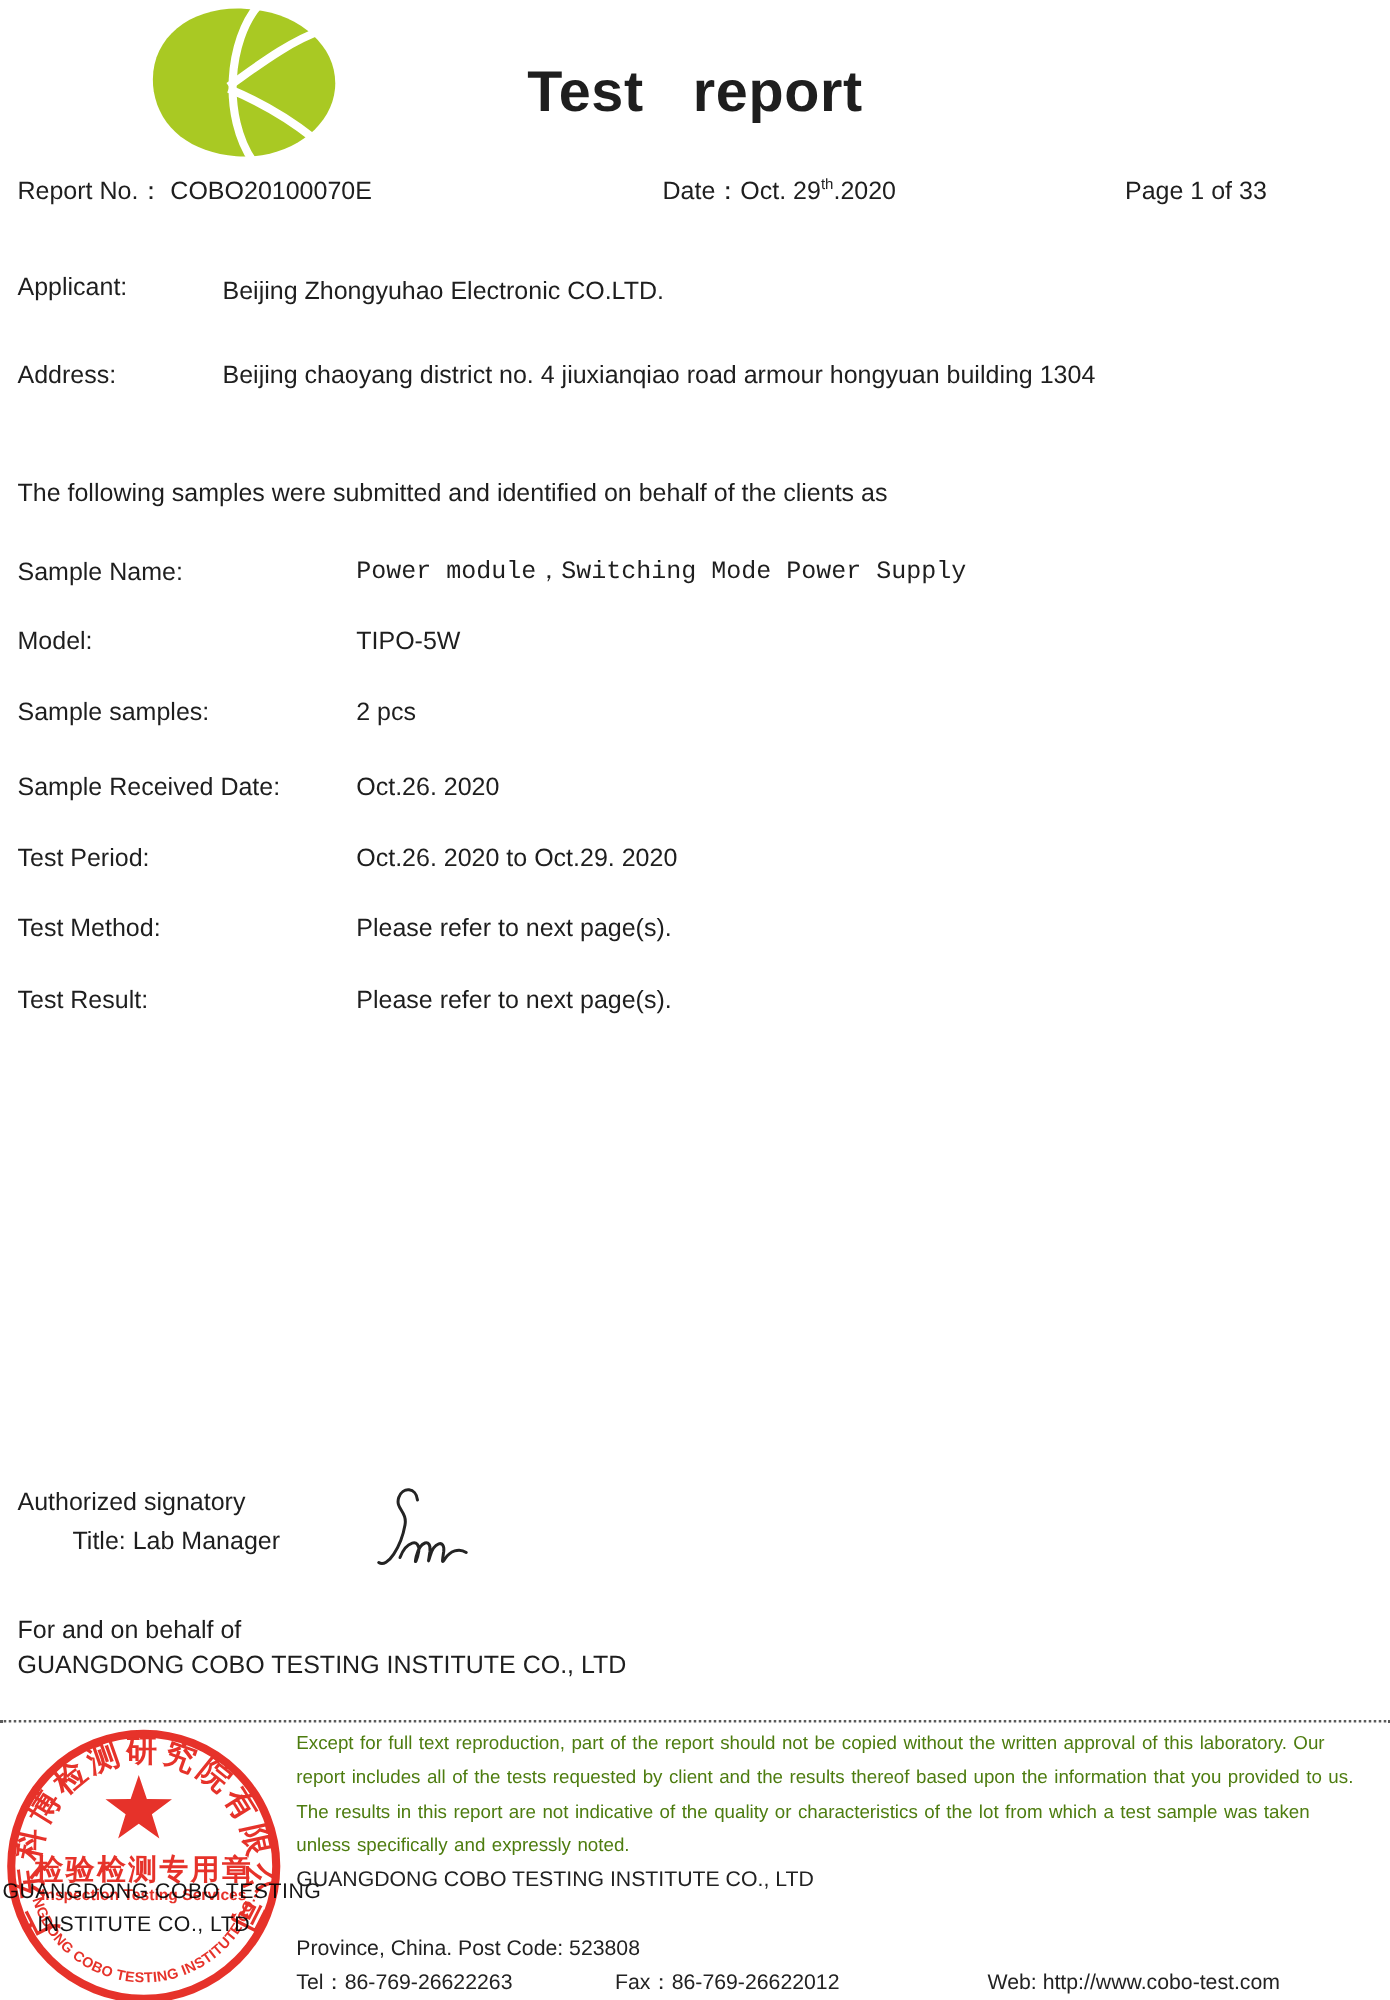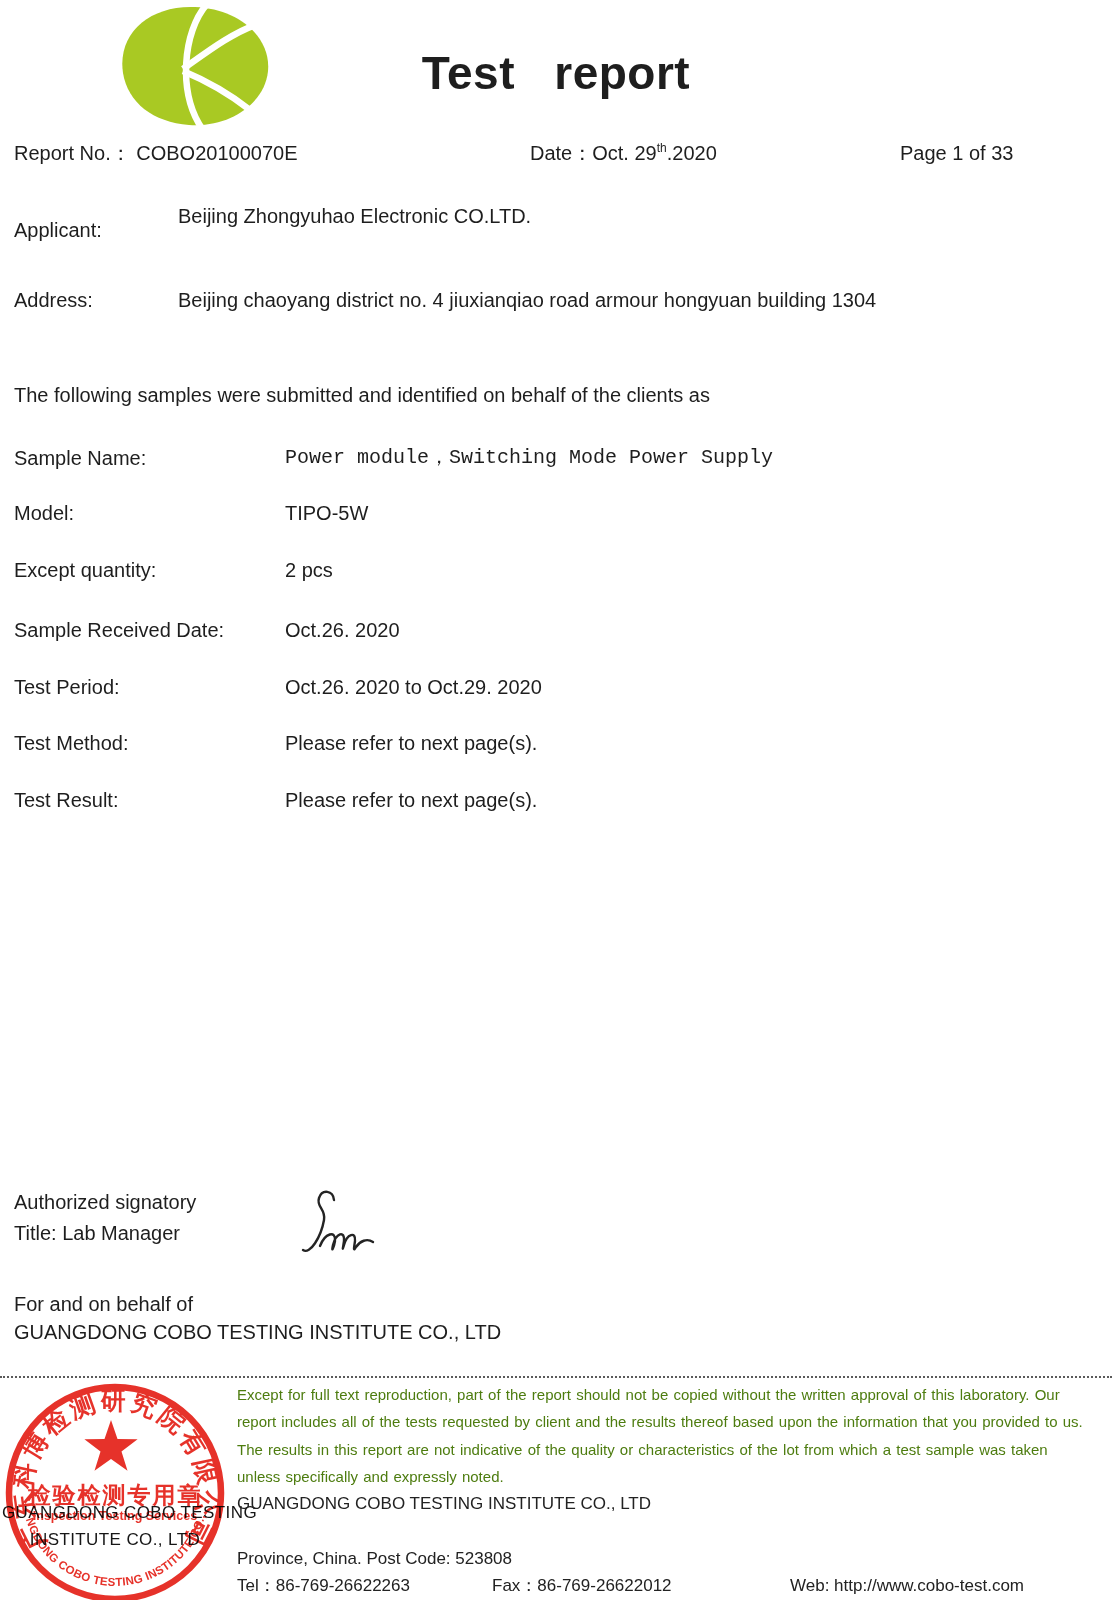--- a/index.html
+++ b/index.html
@@ -45,49 +45,49 @@
   <div class="abs t20 hdr" style="left:14px;">
     <span>Report No.：</span>
     <span>COBO20100070E</span>
   </div>
   <div class="abs t20 hdr" style="left:530px;text-align:right;">
     <span>Date：</span><span>Oct. 29</span><sup class="th">th</sup><span>.2020</span>
   </div>
   <div class="abs t20 hdr" style="left:900px;">Page 1 of 33</div>
 
   <div class="abs t20 lbl-col" style="top:218px;">Applicant:</div>
-  <div class="abs t20 val-col-a" style="top:204px;text-align:right;">Beijing Zhongyuhao Electronic CO.LTD.</div>
+  <div class="abs t20 val-col-a" style="top:221px;text-align:right;">Beijing Zhongyuhao Electronic CO.LTD.</div>
   <div class="abs t20 lbl-col" style="top:288px;">Address:</div>
   <div class="abs t20 val-col-a" style="top:288px;">Beijing chaoyang district no. 4 jiuxianqiao road armour hongyuan building 1304</div>
 
   <div class="abs t20 lbl-col" style="top:383px;">The following samples were submitted and identified on behalf of the clients as</div>
 
   <div class="abs t20 lbl-col" style="top:446px;">Sample Name:</div>
   <div class="abs t20 val-col-b" style="top:446px;font-family:Liberation Mono, monospace;">Power module，Switching Mode Power Supply</div>
 
   <div class="abs t20 lbl-col" style="top:501px;">Model:</div>
   <div class="abs t20 val-col-b" style="top:501px;">TIPO-5W</div>
 
-  <div class="abs t20 lbl-col" style="top:558px;">Except quantity:</div>
+  <div class="abs t20 lbl-col" style="top:558px;">Sample samples:</div>
   <div class="abs t20 val-col-b" style="top:558px;">2 pcs</div>
 
   <div class="abs t20 lbl-col" style="top:618px;">Sample Received Date:</div>
   <div class="abs t20 val-col-b" style="top:618px;">Oct.26. 2020</div>
 
   <div class="abs t20 lbl-col" style="top:675px;">Test Period:</div>
   <div class="abs t20 val-col-b" style="top:675px;">Oct.26. 2020 to Oct.29. 2020</div>
 
   <div class="abs t20 lbl-col" style="top:731px;">Test Method:</div>
   <div class="abs t20 val-col-b" style="top:731px;">Please refer to next page(s).</div>
 
   <div class="abs t20 lbl-col" style="top:788px;">Test Result:</div>
   <div class="abs t20 val-col-b" style="top:788px;">Please refer to next page(s).</div>
 
   <div class="abs t20 lbl-col" style="top:1190px;">Authorized signatory</div>
-  <div class="abs t20 lbl-col" style="top:1221px;">Title: Lab Manager</div>
+  <div class="abs t20 lbl-col" style="top:1221px;margin-left:44px;">Title: Lab Manager</div>
 
   <svg class="abs" style="left:290px;top:1188px;" width="118" height="94" viewBox="0 0 118 94" aria-label="Sam">
     <g class="sig-svg">
       <path d="M 44 12 C 43 2 32 1 29 10 C 26 19 36 21 34 32 C 31 49 20 67 13 62"></path>
       <path d="M 30 58 C 35 45 46 42 45 53 C 44 59 41 66 43 57 C 46 45 55 42 54 53 C 53 60 52 64 54 57 C 57 46 66 43 65 53 C 64 60 63 64 66 59 C 70 53 77 50 83 54"></path>
     </g>
   </svg>
 
   <div class="abs t20 lbl-col" style="top:1292px;">For and on behalf of</div>
   <div class="abs t20 lbl-col" style="top:1320px;">GUANGDONG COBO TESTING INSTITUTE CO., LTD</div>

